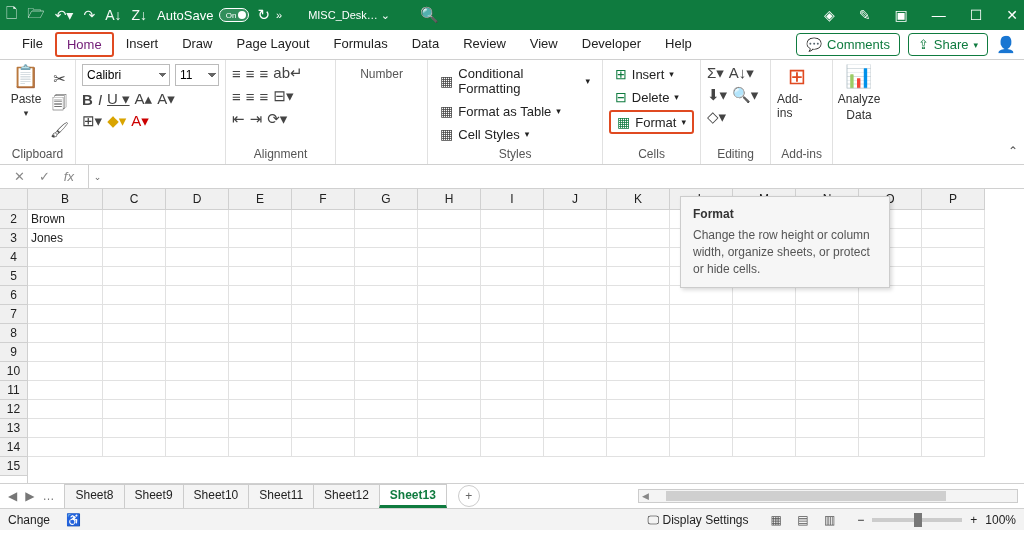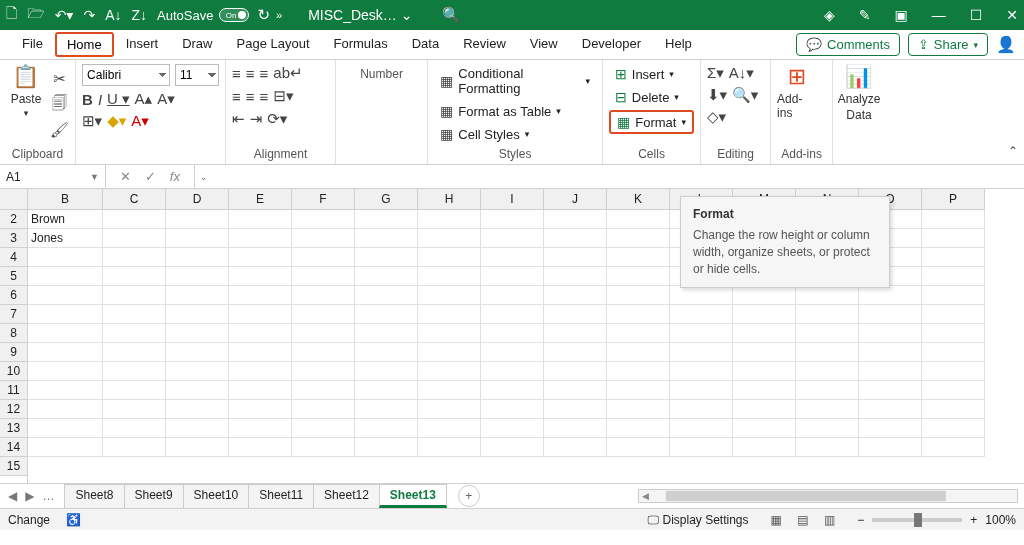--- a/index.html
+++ b/index.html
@@ -6,30 +6,30 @@
 body { width: 1024px; height: 545px; background: #fff; overflow: hidden; font-size: 13px; color: #222; }
 
 
 .titlebar { height: 30px; background: #0f7b3f; display: flex; align-items: center; color: #fff; padding: 0 6px; }
 .titlebar .qat { display: flex; gap: 10px; align-items: center; }
 .titlebar .qat span { font-size: 14px; opacity: .95; cursor: pointer; }
 .titlebar .autosave { display: flex; align-items: center; gap: 6px; margin-left: 10px; font-size: 13px; }
 .titlebar .autosave .toggle { width: 30px; height: 14px; border: 1px solid #fff; border-radius: 8px; display: flex; align-items: center; justify-content: flex-end; padding: 0 2px; font-size: 8px; background: rgba(255,255,255,.15); position: relative; }
 .titlebar .autosave .dot { width: 8px; height: 8px; background: #fff; border-radius: 50%; margin-left: 2px; }
 .titlebar .chev { margin: 0 6px; font-size: 11px; cursor: pointer; }
-.titlebar .title { margin-left: 20px; font-size: 14px; cursor: pointer; }
+.titlebar .title { margin-left: 20px; font-size: 11px; cursor: pointer; }
 .titlebar .search { margin-left: 30px; font-size: 15px; cursor: pointer; }
 .titlebar .spacer { flex: 1; }
 .titlebar .right { display: flex; gap: 24px; align-items: center; }
 .titlebar .right span { font-size: 14px; cursor: pointer; }
 
 
 .tabrow { height: 30px; background: #fff; display: flex; align-items: stretch; border-bottom: 1px solid #d0d0d0; padding-left: 10px; }
 .tab { padding: 0 12px; display: flex; align-items: center; font-size: 13px; color: #222; cursor: pointer; border-bottom: 3px solid transparent; }
-.tab.active { border-bottom-color: #0f7b3f; color: #000000; margin-bottom: -1px; }
+.tab.active { border-bottom-color: #0f7b3f; color: #701a75; margin-bottom: -1px; }
 .tab.highlighted { border: 2px solid #e04a21; border-radius: 3px; margin: 2px 0; padding: 0 10px; }
 .tabrow .right { margin-left: auto; display: flex; gap: 8px; align-items: center; padding-right: 8px; }
 .pill { border: 1px solid #0f7b3f; color: #0f7b3f; border-radius: 4px; padding: 3px 9px; font-size: 13px; display: flex; align-items: center; gap: 5px; cursor: pointer; }
 .acct { font-size: 16px; cursor: pointer; }
 
 
 .ribbon { height: 105px; background: #fff; border-bottom: 1px solid #d0d0d0; display: flex; position: relative; }
 .group { border-right: 1px solid #e1e1e1; display: flex; flex-direction: column; padding: 4px 6px 0 6px; }
 .group .body { flex: 1; display: flex; gap: 4px; }
 .group .label { text-align: center; font-size: 12px; color: #555; padding: 3px 0; }
@@ -297,24 +297,20 @@
           <span>Analyze</span>
           <span>Data</span>
         </div>
       </div>
     <div class="label">&nbsp;</div>
   </div>
   <span class="collapse-chev">⌃</span>
 </div>
 
 <div class="formula">
-  <div class="namebox">
-      <span>A1</span>
-      <span class="dd">▼</span>
-    </div>
   <div class="fx-icons">
     <span>✕</span>
     <span>✓</span>
     <span style="font-style:italic">fx</span>
   </div>
   <div class="fxexpand">⌄</div>
 </div>
 
 <div class="grid">
   <div class="rowheads">

